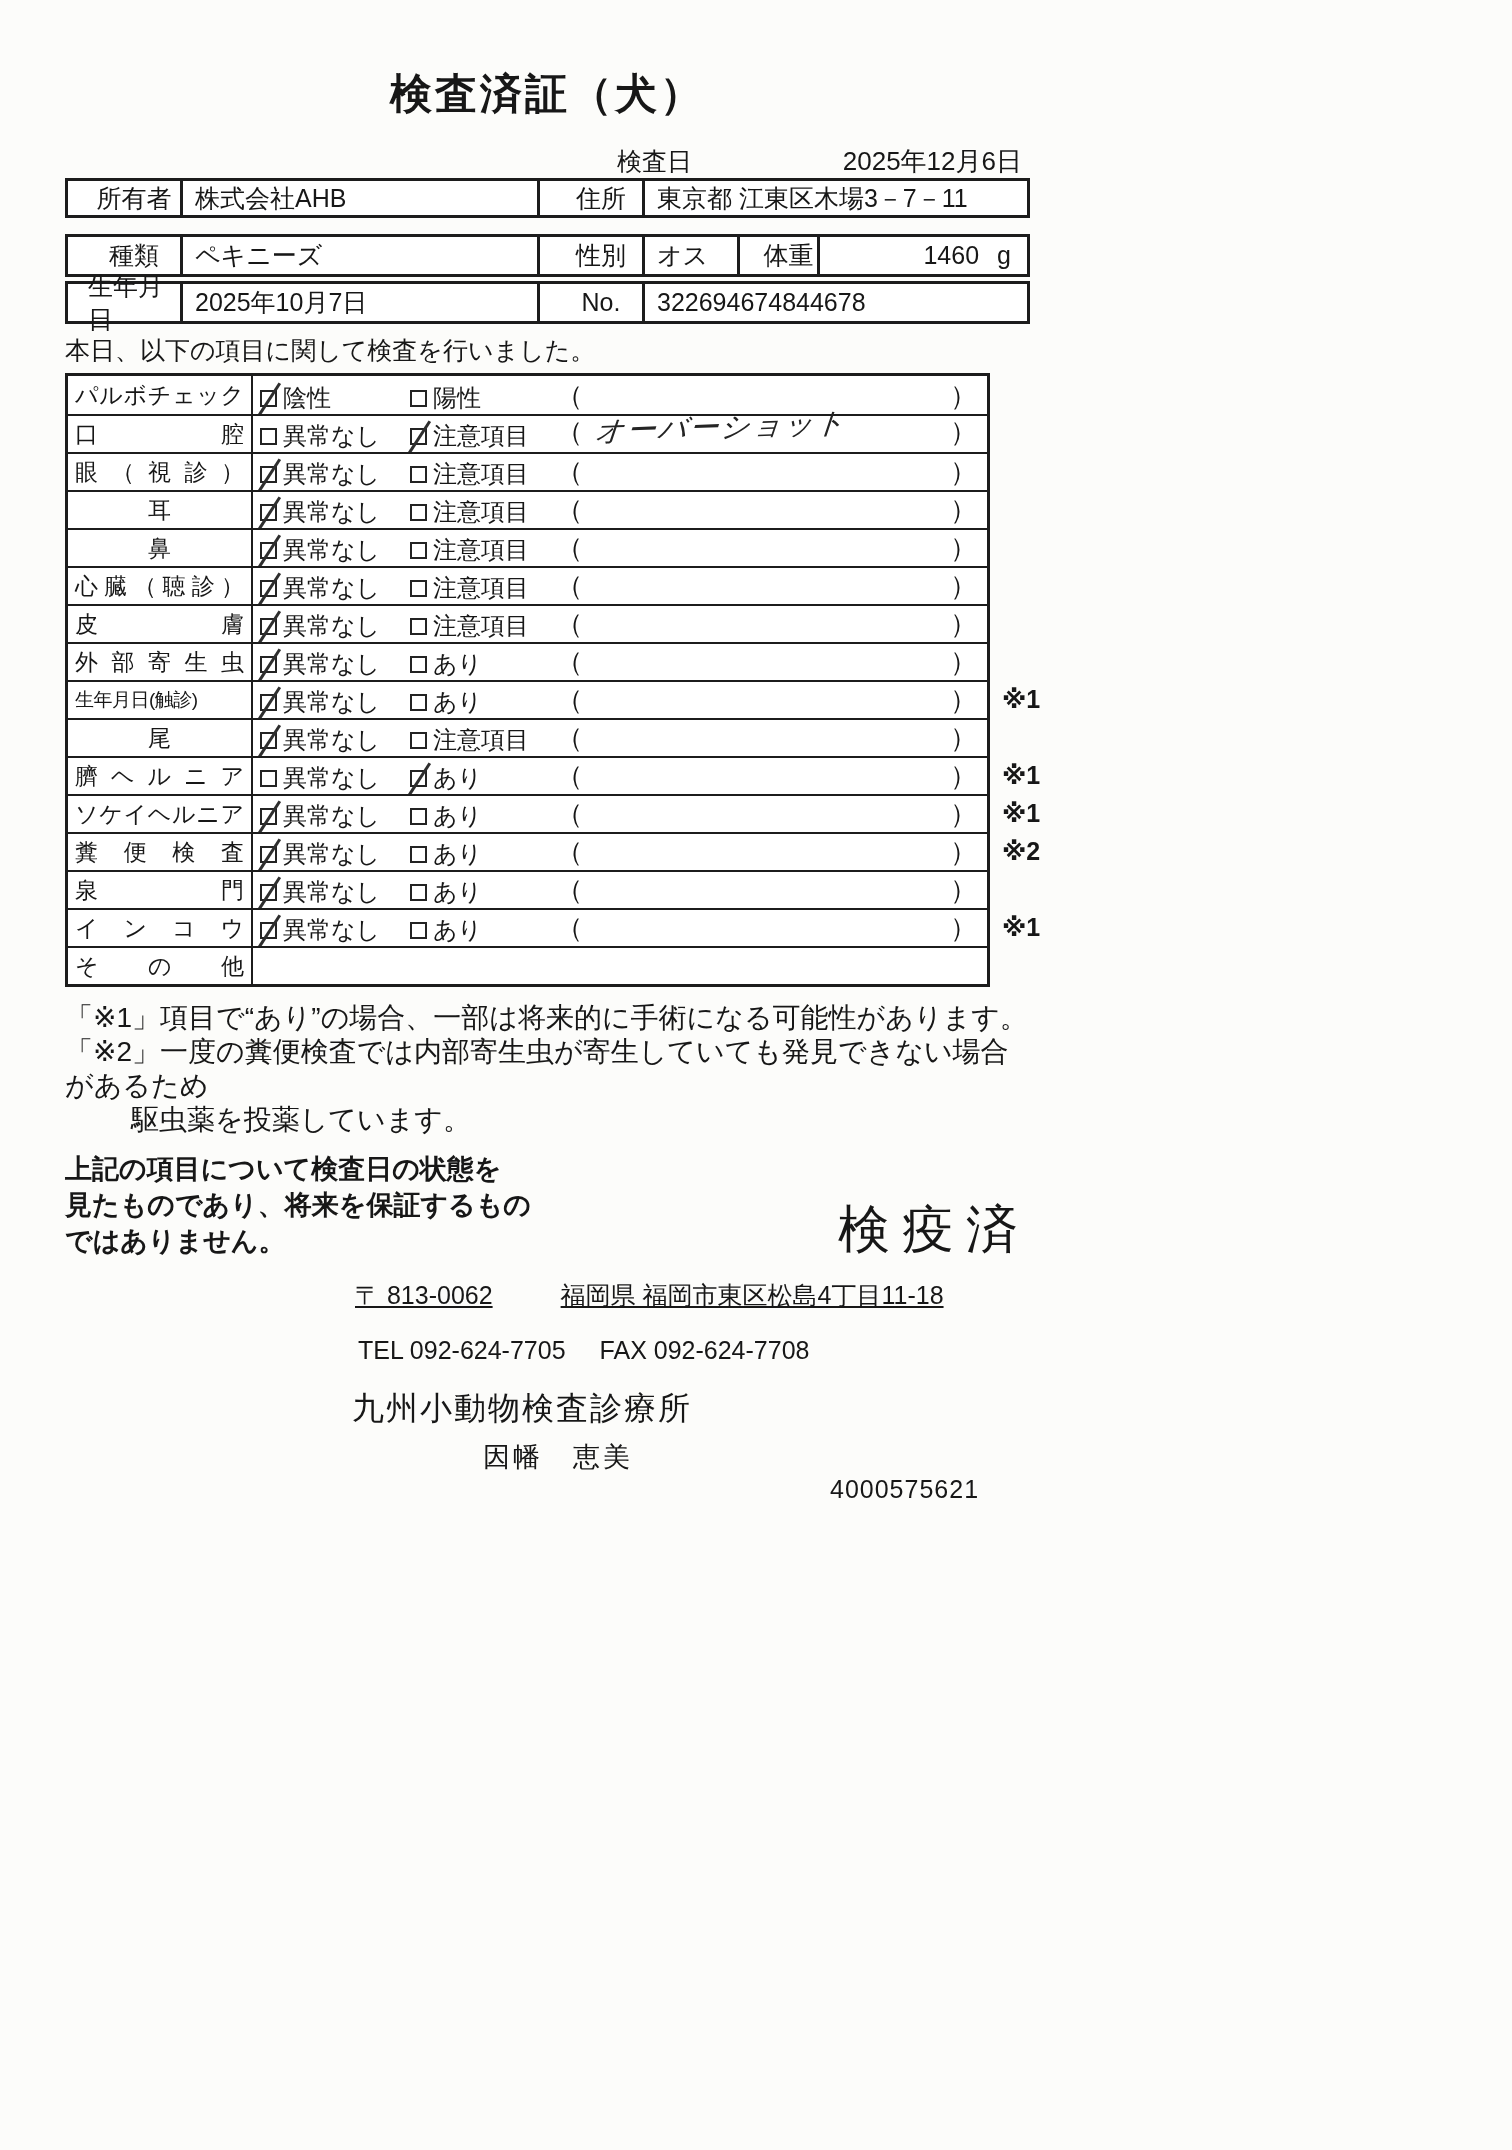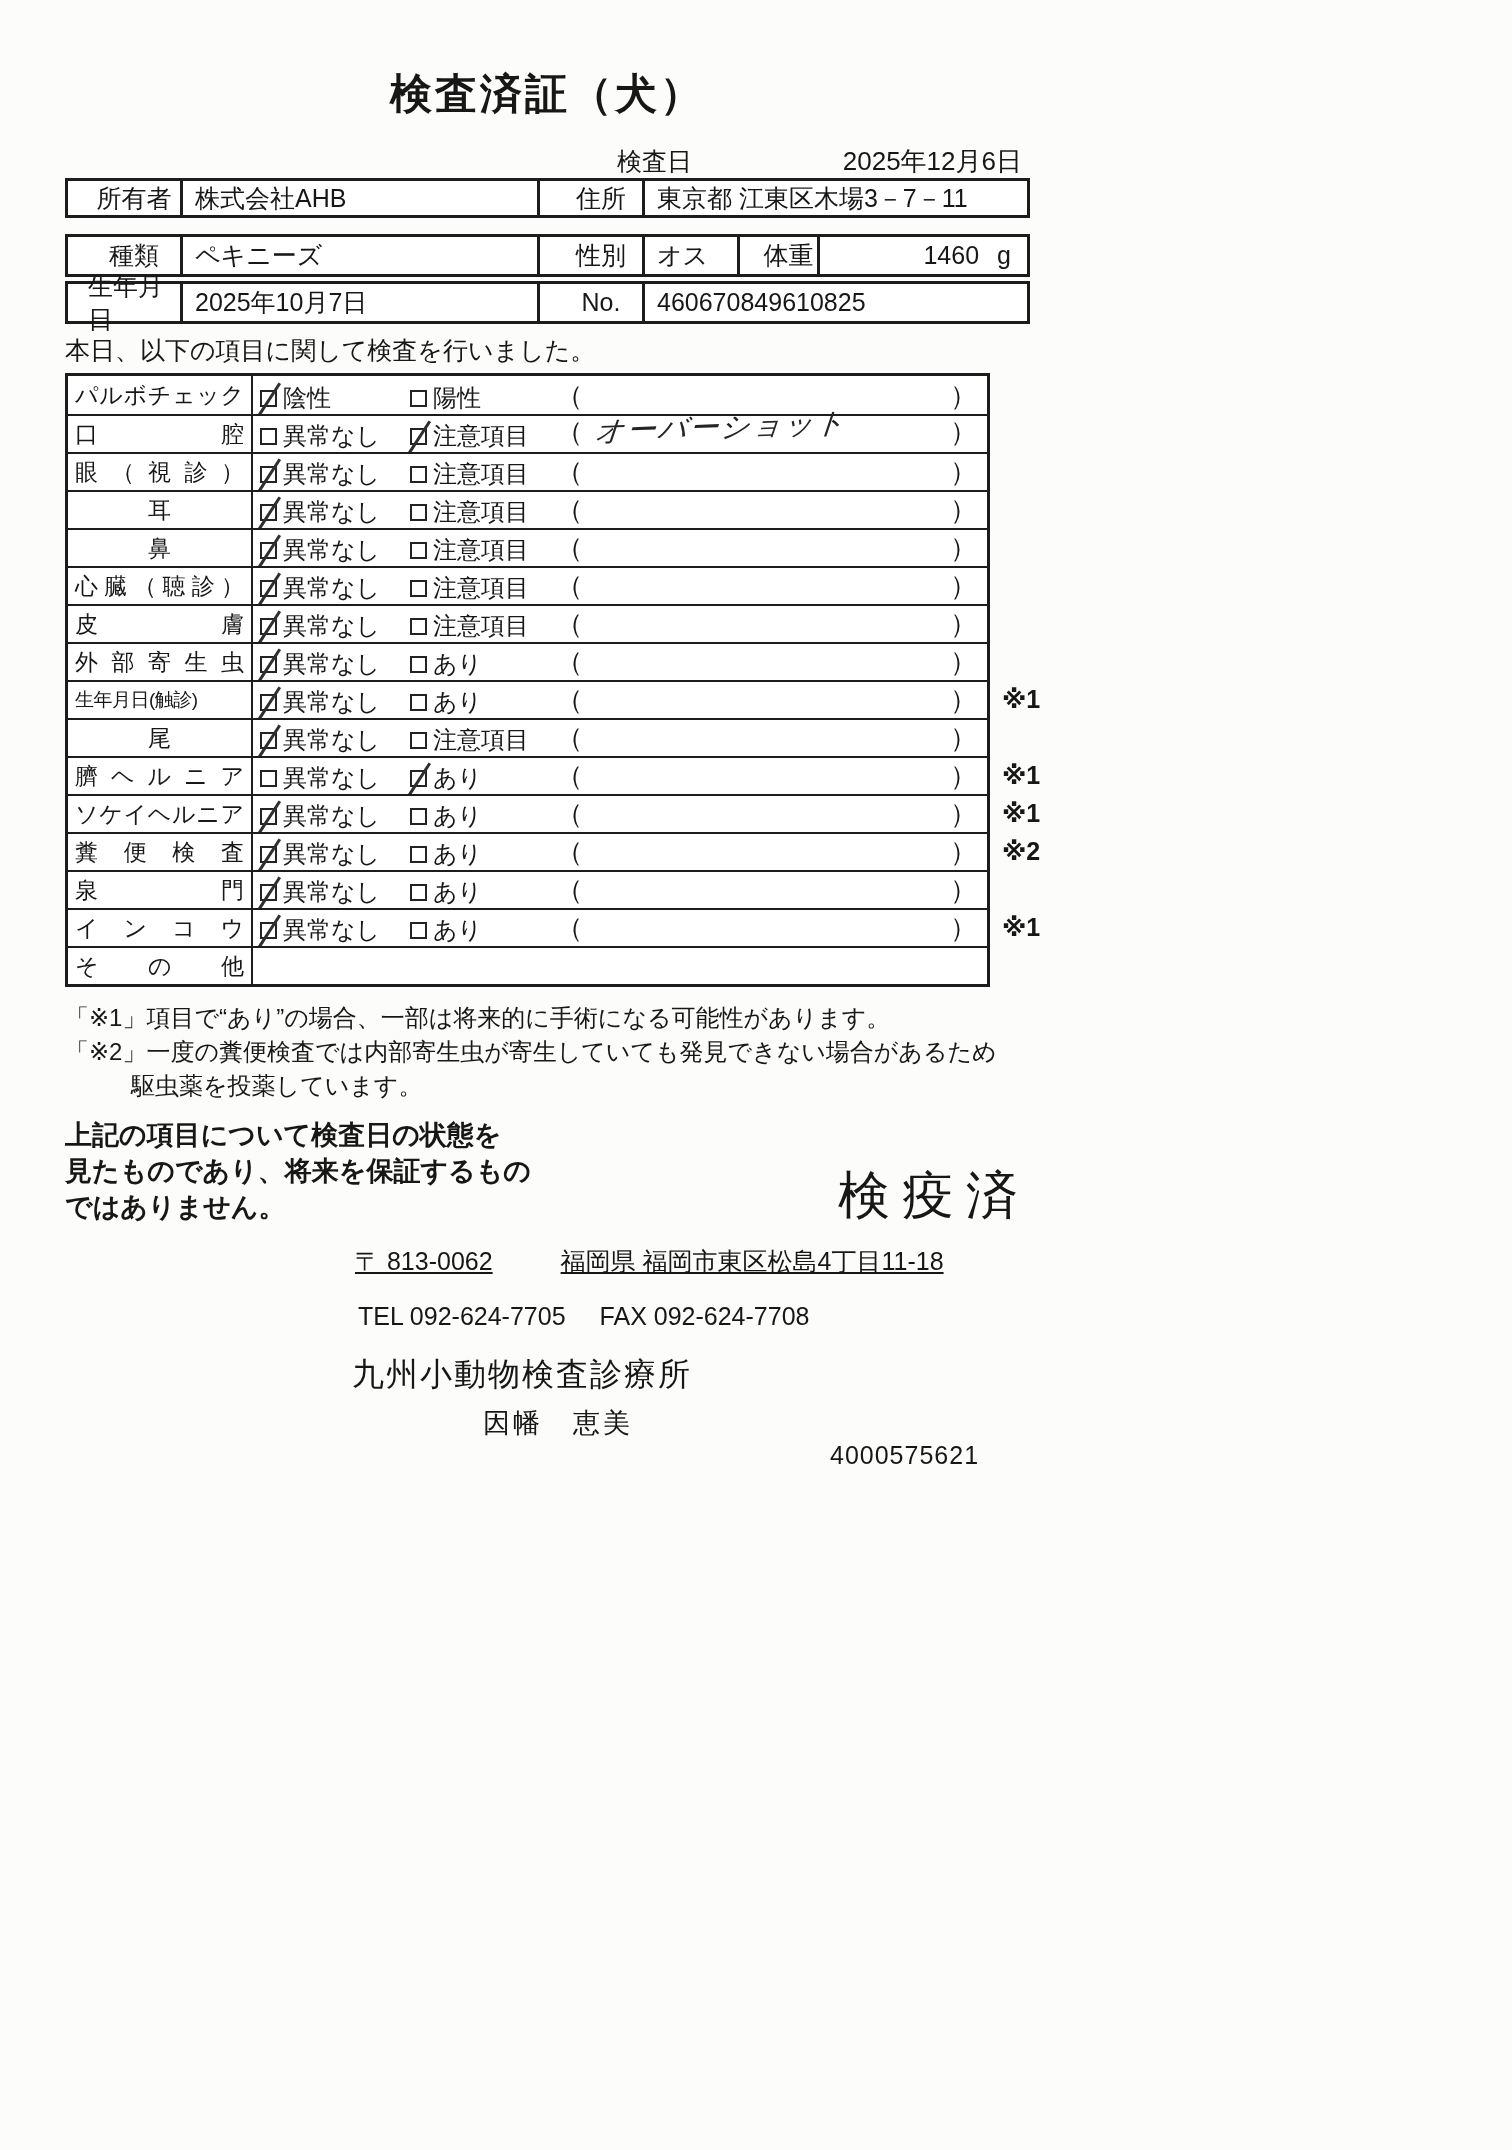--- a/index.html
+++ b/index.html
@@ -61,21 +61,21 @@
   .paren-area { flex:1; display:flex; align-items:center; min-width:0; }
   .paren { font-size:27px; }
   .paren.close { margin-left:auto; margin-right:10px; }
   .note { margin-left:12px; white-space:nowrap; }
   .handwritten {
     font-style:italic; font-size:29px; letter-spacing:2px; color:#242424;
     transform:rotate(-2deg) skewX(-7deg); transform-origin:left center;
   }
   .mark { position:absolute; left:934px; top:3px; font-size:25px; font-weight:bold; white-space:nowrap; }
 
-  .footnotes { margin-top:14px; font-size:24px; }
+  .footnotes { margin-top:14px; font-size:28px; }
   .fn { line-height:34px; }
   .fn.indent { padding-left:66px; }
 
   .bottom-row { display:flex; margin-top:14px; }
   .disclaimer { font-size:27px; font-weight:bold; line-height:36px; }
   .stamp { margin-left:auto; margin-top:44px; font-size:52px; letter-spacing:12px; white-space:nowrap; }
 
   .postal-line { margin-top:14px; padding-left:290px; display:flex; gap:68px; font-size:25px; white-space:nowrap;text-decoration:underline; }
   .tel-line { margin-top:24px; padding-left:293px; display:flex; gap:34px; font-size:25px; white-space:nowrap; }
   .clinic-name { margin-top:22px; padding-left:287px; font-size:32px; letter-spacing:2px; }
@@ -110,21 +110,21 @@
     <div class="cell weight-cell wflex">
       <span class="wnum">1460</span>
       <span class="wunit">g</span>
     </div>
   </div>
 
   <div class="info-row birth-row">
     <div class="cell lab w115">生年月日</div>
     <div class="cell val w360">2025年10月7日</div>
     <div class="cell lab w105">No.</div>
-    <div class="cell val wflex">460670849610825</div>
+    <div class="cell val wflex">322694674844678</div>
   </div>
 
   <div class="intro">本日、以下の項目に関して検査を行いました。</div>
 
   <div class="check-table">
   <div class="crow">
     <div class="lcell">
       <div class="lbl between">
             <span>パ</span>
             <span>ル</span>

